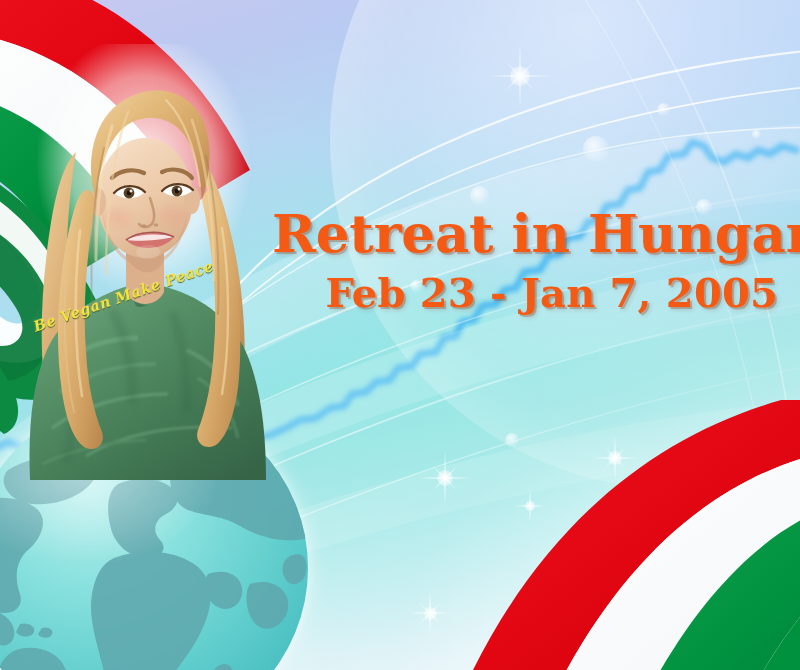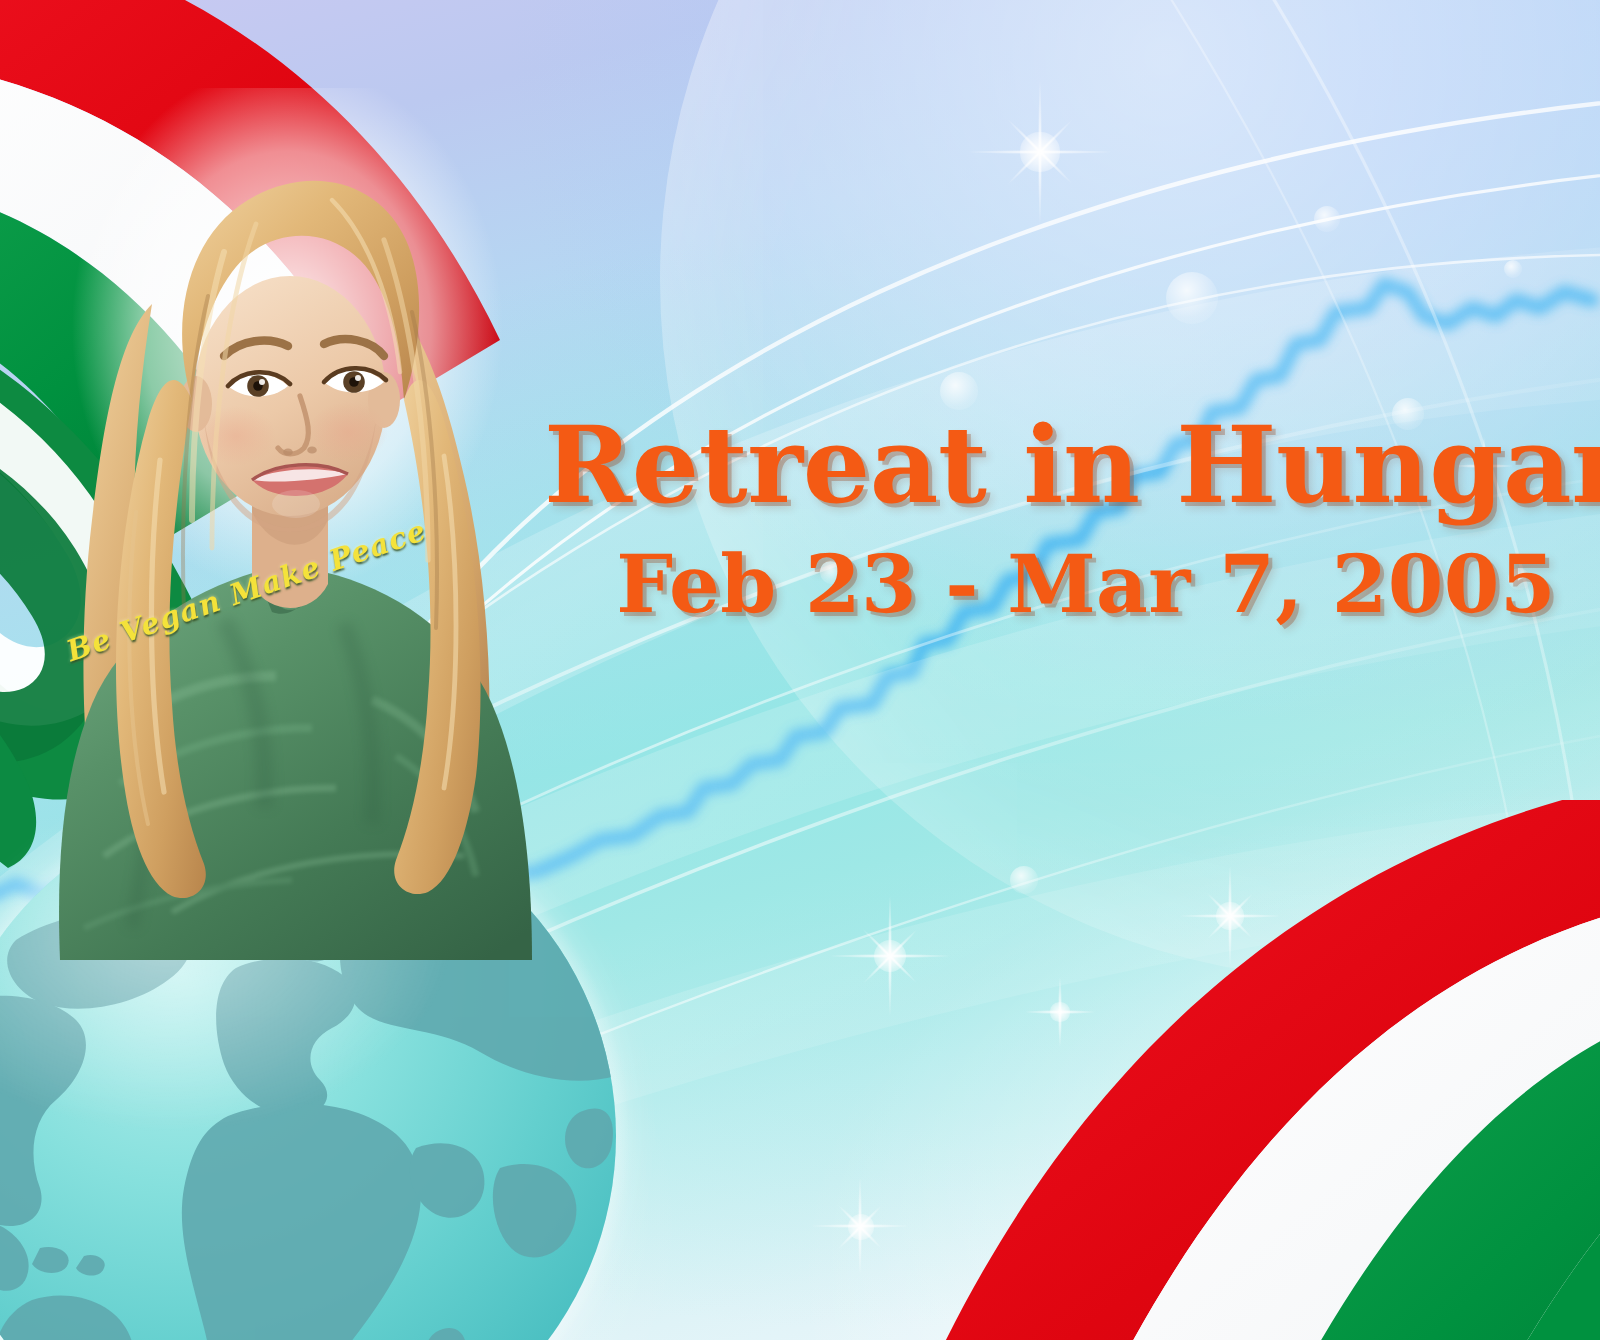--- a/index.html
+++ b/index.html
@@ -525,16 +525,16 @@
           <path d="M190,96 C200,140 204,200 202,254" stroke="#9c7246" stroke-width="2"></path>
         </g>
       </g>
     </svg>
 
     <div class="shirt-text">Be Vegan Make Peace</div>
   </div>
 
   <div class="title-block">
     <div class="title">Retreat in Hungary</div>
-    <div class="subtitle">Feb 23 - Mar 7, 2005</div>
+    <div class="subtitle">Feb 23 - Jan 7, 2005</div>
   </div>
 
 </div>
 
 </body></html>

